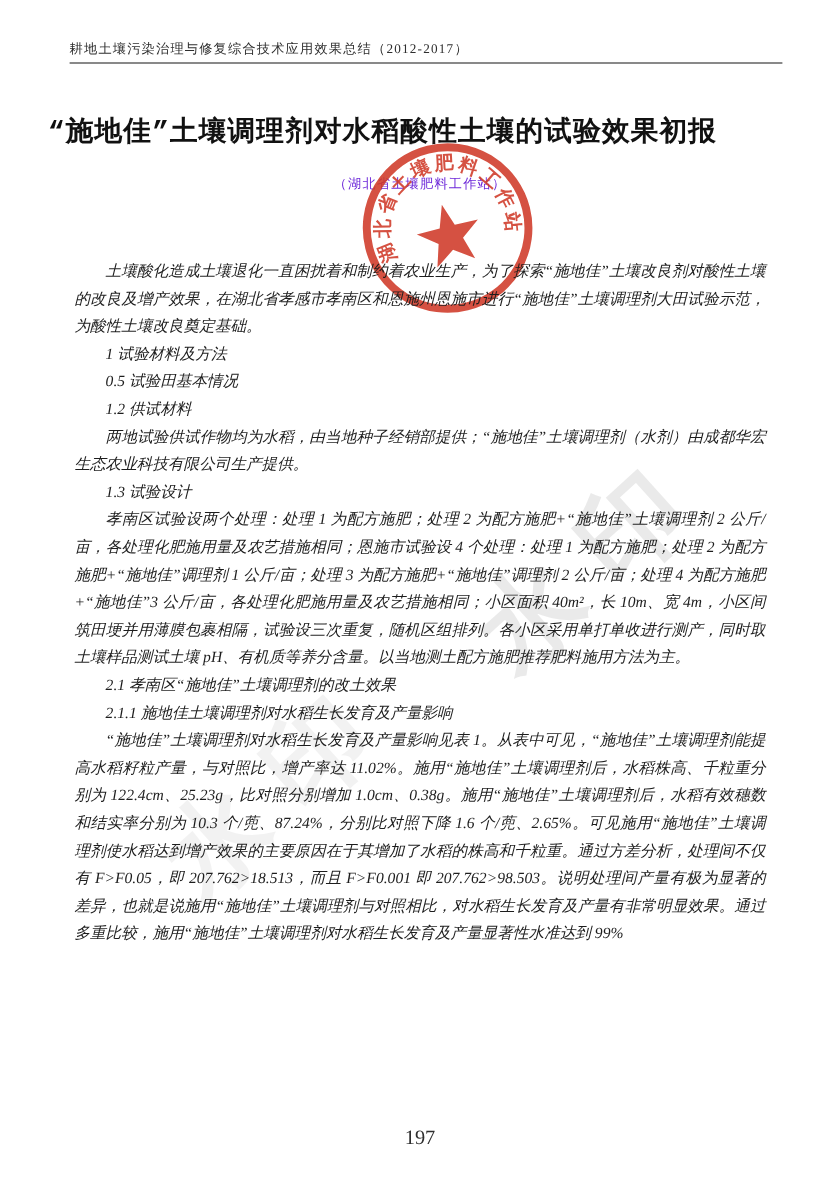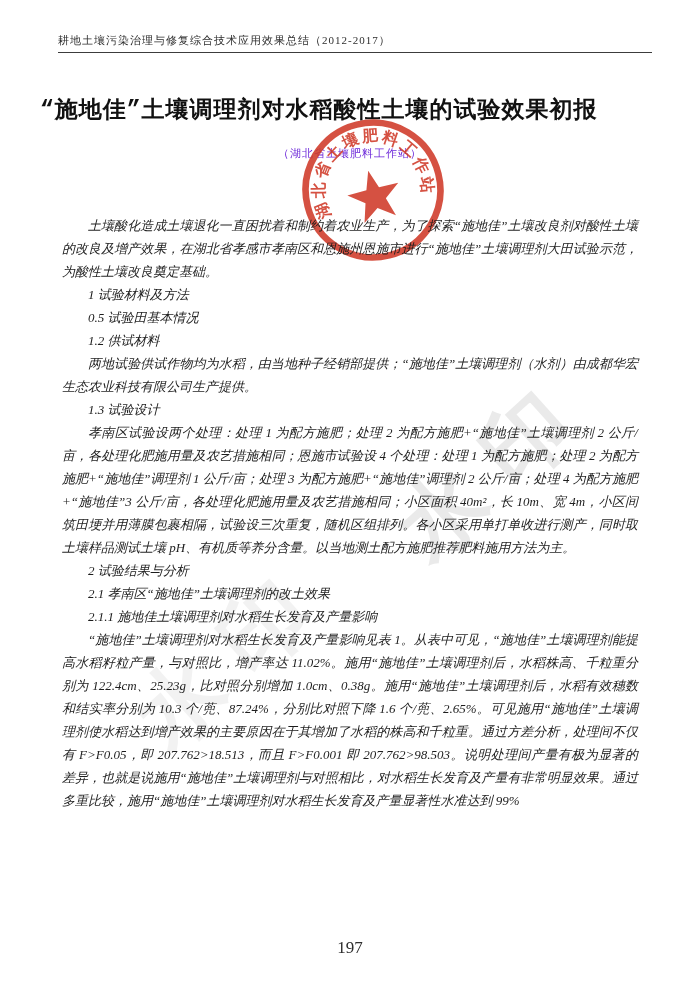--- a/index.html
+++ b/index.html
@@ -81,19 +81,18 @@
 </svg>
 
 <div class="body-text">
   <p>土壤酸化造成土壤退化一直困扰着和制约着农业生产，为了探索“施地佳”土壤改良剂对酸性土壤的改良及增产效果，在湖北省孝感市孝南区和恩施州恩施市进行“施地佳”土壤调理剂大田试验示范，为酸性土壤改良奠定基础。</p>
   <p>1 试验材料及方法</p>
   <p>0.5 试验田基本情况</p>
   <p>1.2 供试材料</p>
   <p>两地试验供试作物均为水稻，由当地种子经销部提供；“施地佳”土壤调理剂（水剂）由成都华宏生态农业科技有限公司生产提供。</p>
   <p>1.3 试验设计</p>
   <p>孝南区试验设两个处理：处理 1 为配方施肥；处理 2 为配方施肥+“施地佳”土壤调理剂 2 公斤/亩，各处理化肥施用量及农艺措施相同；恩施市试验设 4 个处理：处理 1 为配方施肥；处理 2 为配方施肥+“施地佳”调理剂 1 公斤/亩；处理 3 为配方施肥+“施地佳”调理剂 2 公斤/亩；处理 4 为配方施肥+“施地佳”3 公斤/亩，各处理化肥施用量及农艺措施相同；小区面积 40m²，长 10m、宽 4m，小区间筑田埂并用薄膜包裹相隔，试验设三次重复，随机区组排列。各小区采用单打单收进行测产，同时取土壤样品测试土壤 pH、有机质等养分含量。以当地测土配方施肥推荐肥料施用方法为主。</p>
-  <p>2 试验结果与分析</p>
   <p>2.1 孝南区“施地佳”土壤调理剂的改土效果</p>
   <p>2.1.1 施地佳土壤调理剂对水稻生长发育及产量影响</p>
   <p>“施地佳”土壤调理剂对水稻生长发育及产量影响见表 1。从表中可见，“施地佳”土壤调理剂能提高水稻籽粒产量，与对照比，增产率达 11.02%。施用“施地佳”土壤调理剂后，水稻株高、千粒重分别为 122.4cm、25.23g，比对照分别增加 1.0cm、0.38g。施用“施地佳”土壤调理剂后，水稻有效穗数和结实率分别为 10.3 个/蔸、87.24%，分别比对照下降 1.6 个/蔸、2.65%。可见施用“施地佳”土壤调理剂使水稻达到增产效果的主要原因在于其增加了水稻的株高和千粒重。通过方差分析，处理间不仅有 F&gt;F0.05，即 207.762&gt;18.513，而且 F&gt;F0.001 即 207.762&gt;98.503。说明处理间产量有极为显著的差异，也就是说施用“施地佳”土壤调理剂与对照相比，对水稻生长发育及产量有非常明显效果。通过多重比较，施用“施地佳”土壤调理剂对水稻生长发育及产量显著性水准达到 99%</p>
 </div>
 
 <div class="page-number">197</div>
 
 </body></html>

